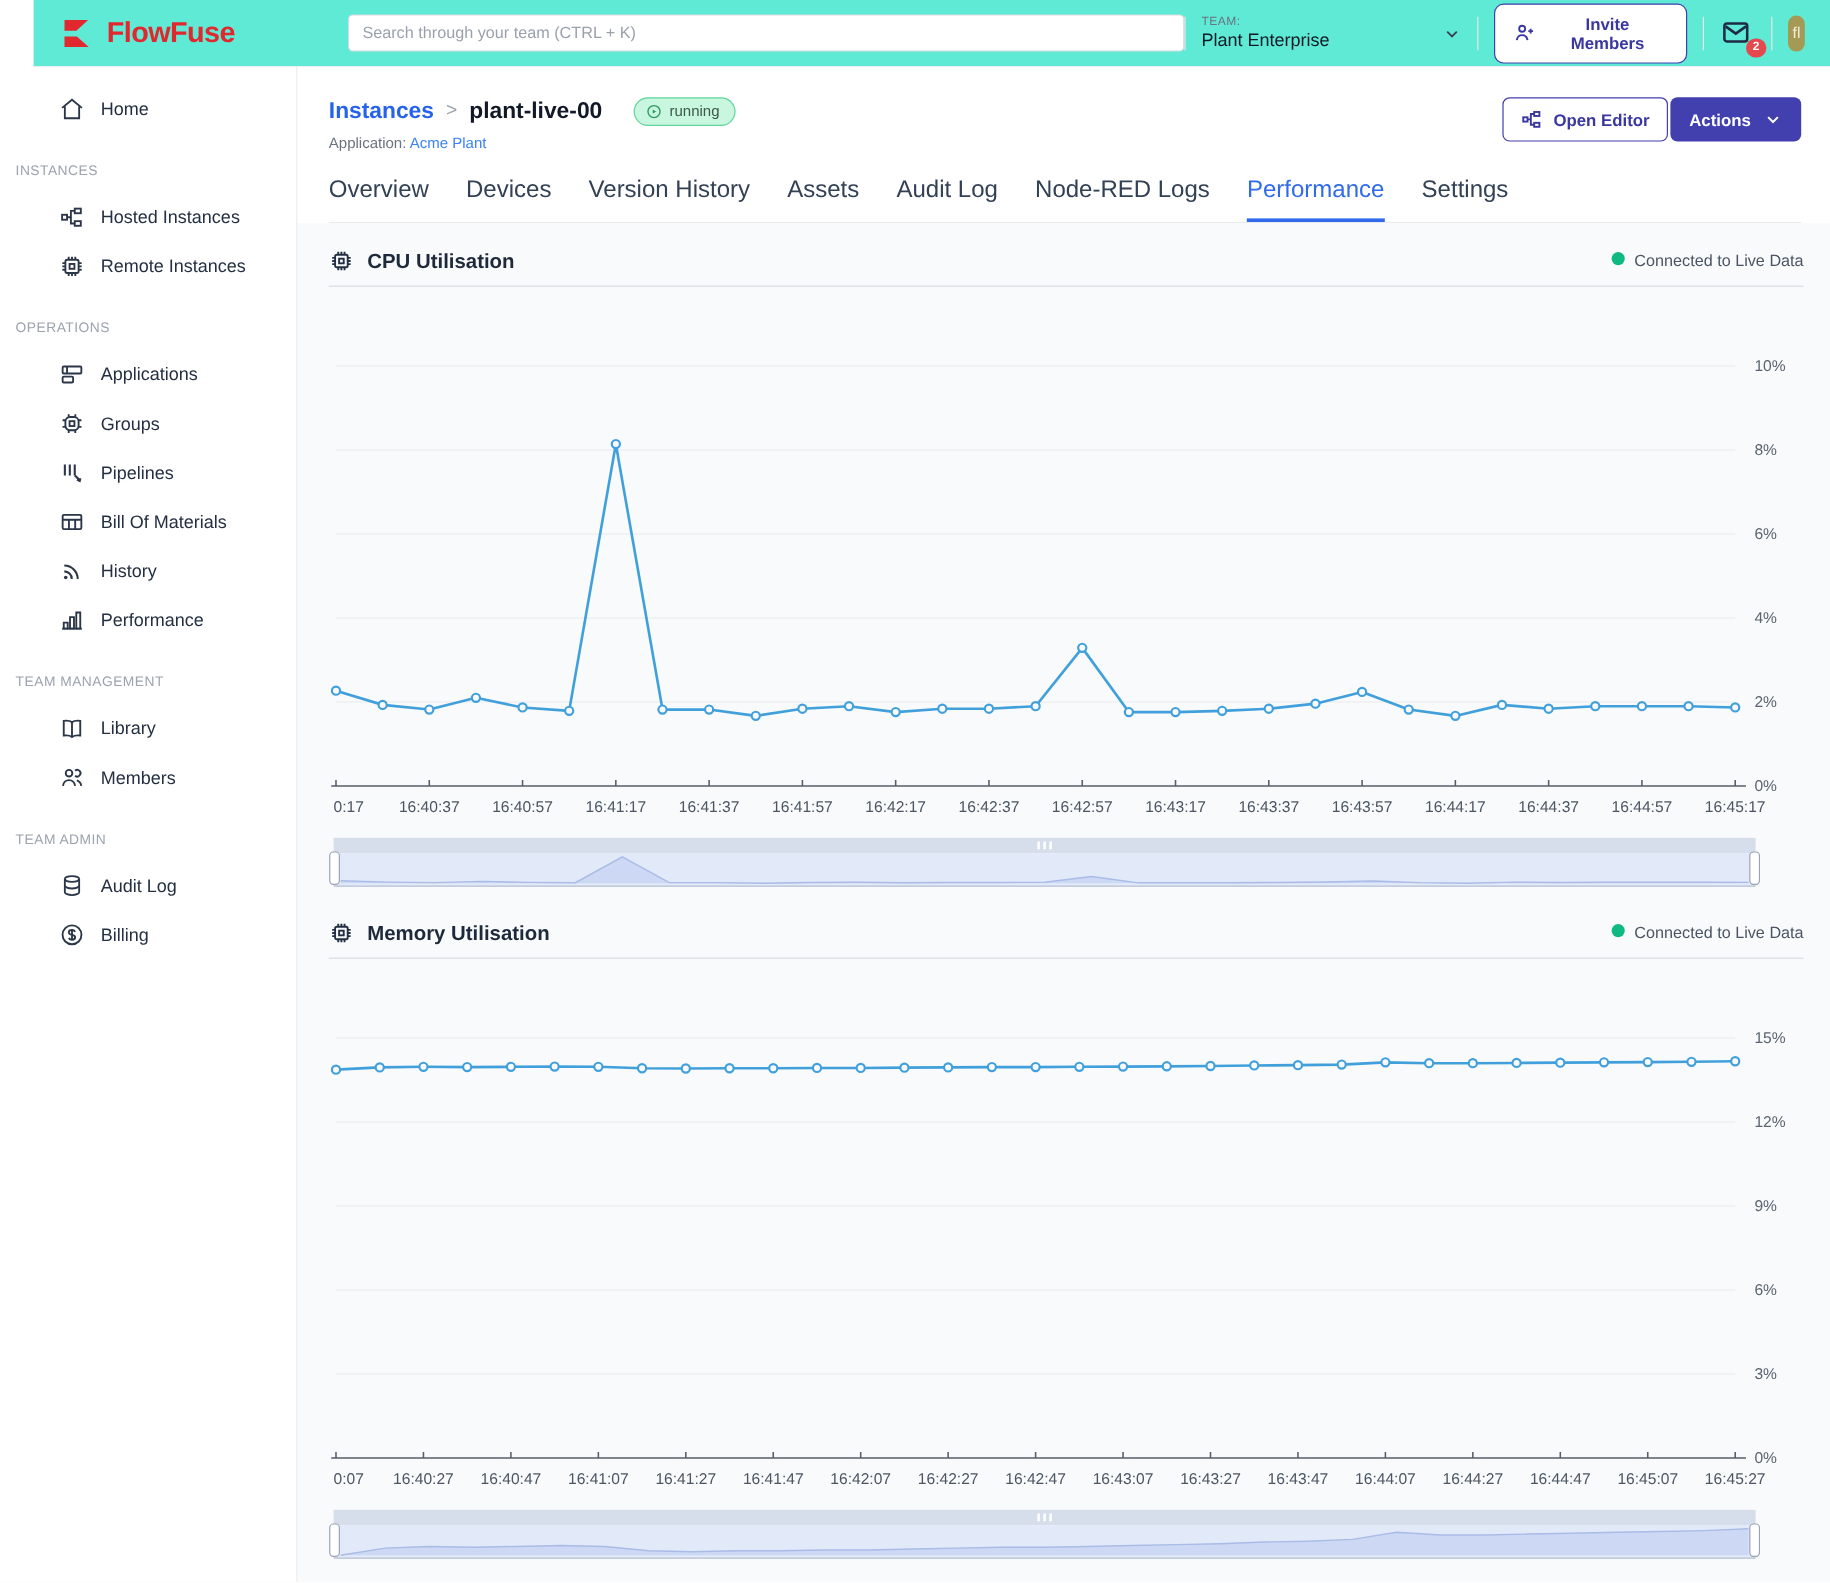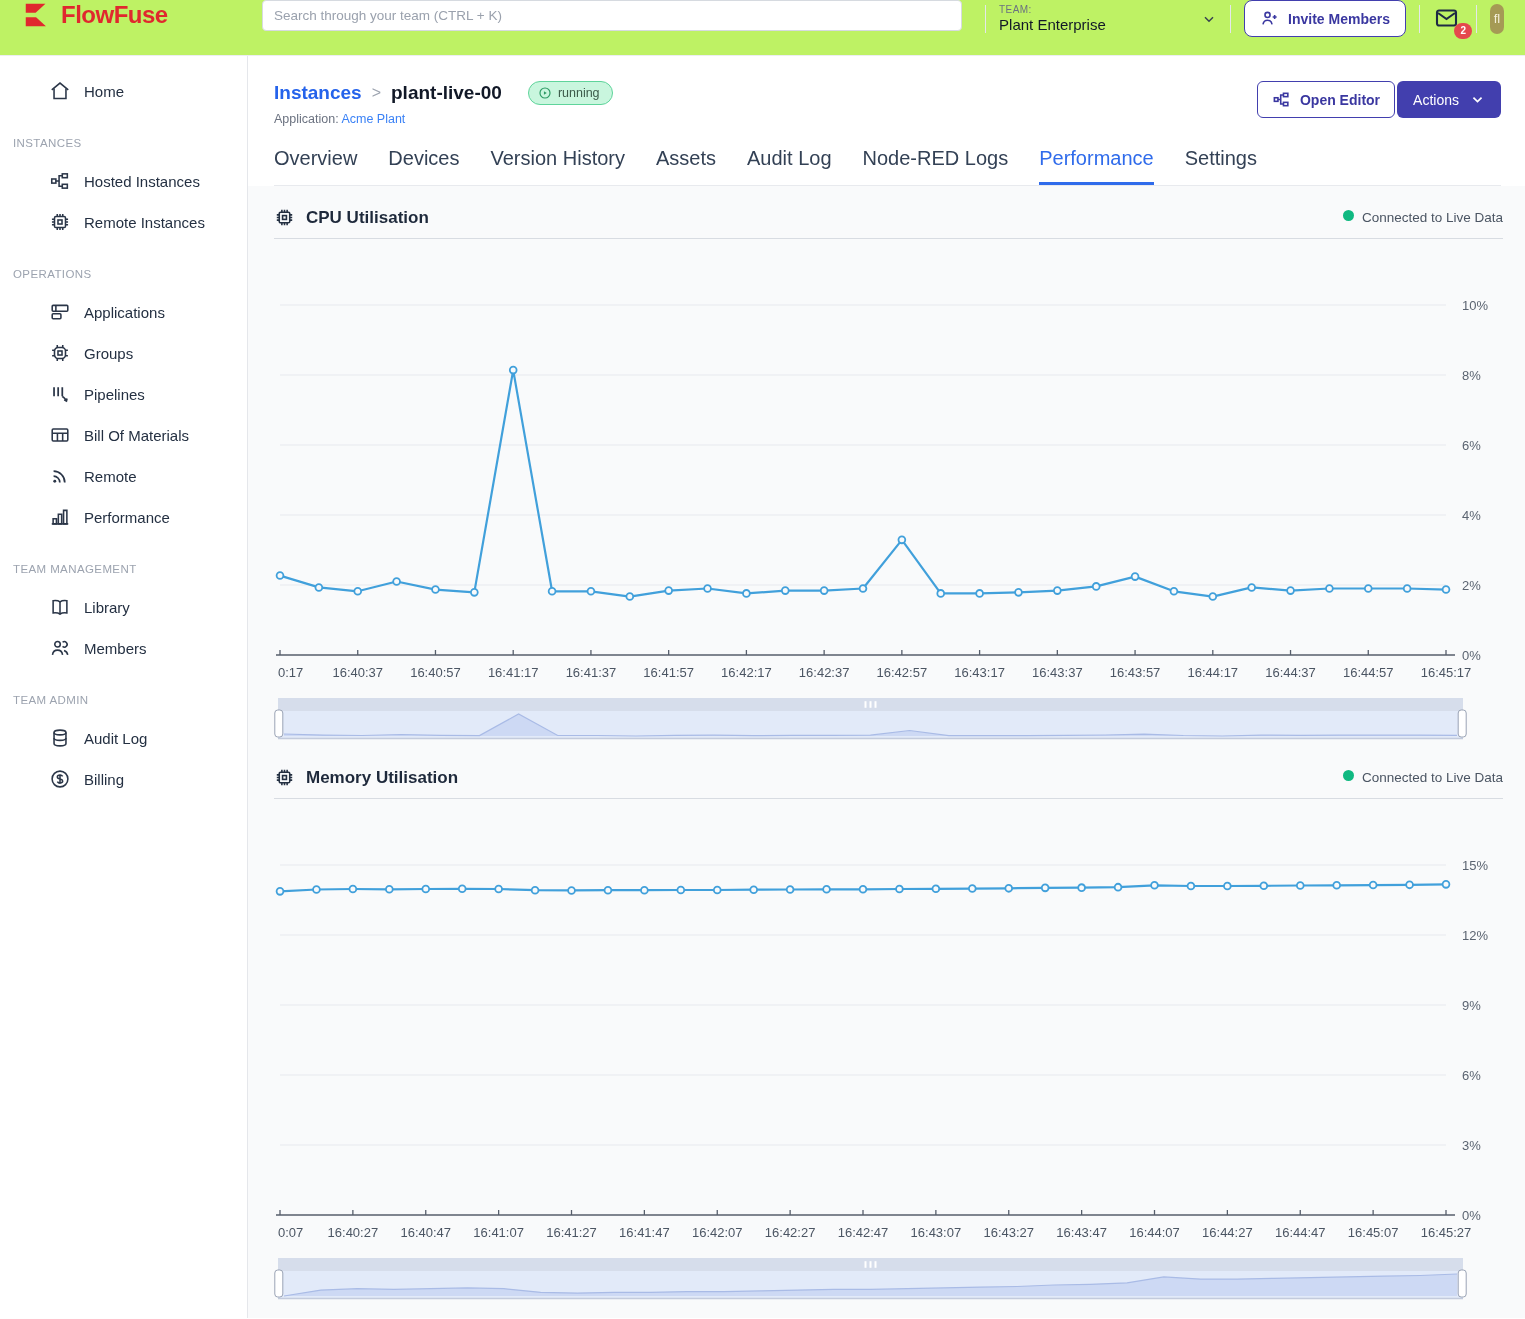--- a/index.html
+++ b/index.html
@@ -2,21 +2,21 @@
 <html><head>
 <meta charset="utf-8">
 <style>
   * { box-sizing: border-box; margin: 0; padding: 0; }
   body {
     width: 1525px; height: 1319px; overflow: hidden;
     font-family: "Liberation Sans", sans-serif;
     background: #ffffff; color: #1f2937;
   }
   
-  .topbar { height: 56px; display: flex; align-items: flex-start; background: #bef264; border-bottom: 1px solid #eceef1; }
+  .topbar { height: 56px; display: flex; align-items: center; background: #5eead4; border-bottom: 1px solid #eceef1; margin-left: 28px; }
   .logo-wrap { width: 248px; flex: 0 0 248px; display: flex; align-items: center; gap: 9px; padding-left: 22px; }
   .logo-mark { width: 30px; height: 30px; }
   .logo-text { font-size: 24px; font-weight: bold; color: #e0282e; letter-spacing: -0.5px; }
   .search { margin-left: 14px; width: 700px; height: 31px; border: 1px solid #d6dae0; border-radius: 4px;
     padding: 0 11px; font-size: 13.5px; color: #374151; outline: none; background: #fff; font-family: inherit; }
   .search::placeholder { color: #9aa1ad; }
   .top-right { margin-left: auto; display: flex; align-items: center; gap: 13px; padding-right: 21px; }
   .vdiv { width: 1px; height: 28px; background: #e5e7eb; }
   .team-block { display: flex; align-items: center; justify-content: space-between; width: 218px; cursor: pointer; }
   .team-label { font-size: 10px; color: #6b7280; letter-spacing: 0.4px; }
@@ -51,21 +51,21 @@
     background: #c9f6de; border: 1px solid #5fd49b; color: #3c5a4a; font-size: 12.5px;
     border-radius: 999px; padding: 4px 12px 4px 9px; }
   .status-badge svg { width: 14px; height: 14px; color: #2c9a63; }
   .app-line { margin-top: 7px; font-size: 12.5px; color: #6b7280; }
   .app-link { color: #3b82f6; cursor: pointer; }
   .head-actions { margin-left: auto; display: flex; gap: 2px; }
   .btn-open-editor { display: flex; align-items: center; gap: 9px; background: #fff; border: 1.5px solid #423fae;
     color: #3a37a0; font-size: 14px; font-weight: bold; border-radius: 6px; padding: 8px 14px; cursor: pointer; font-family: inherit; }
   .btn-open-editor svg { width: 19px; height: 19px; }
   .btn-actions { display: flex; align-items: center; gap: 11px; background: #423fae; border: none; color: #fff;
-    font-size: 14px; font-weight: normal; border-radius: 6px; padding: 9px 16px; cursor: pointer; font-family: inherit; }
+    font-size: 14px; font-weight: bold; border-radius: 6px; padding: 9px 16px; cursor: pointer; font-family: inherit; }
   .btn-actions svg { width: 15px; height: 15px; }
   .tabs { display: flex; gap: 31px; margin-top: 21px; border-bottom: 1px solid #e8eaee; padding-bottom: 0; }
   .tab { font-size: 20px; color: #334155; padding-bottom: 12px; cursor: pointer; border-bottom: 3px solid transparent; }
   .tab.active { color: #2f6beb; border-bottom-color: #2f6beb; }
   .charts { flex: 1; padding: 6px 22px 0 26px; background: #f9fafb; }
   .chart-head { display: flex; align-items: center; justify-content: space-between;
     padding: 15px 0 10px 0; border-bottom: 1px solid #d8dce2; }
   .chart-title { display: flex; align-items: center; gap: 11px; font-size: 17px; font-weight: bold; color: #1e293b; }
   .chart-title svg { width: 21px; height: 21px; color: #243042; }
   .live { display: flex; align-items: flex-start; gap: 8px; font-size: 13.5px; color: #4b5563; }
@@ -196,21 +196,21 @@
       </span>
       <span>Bill Of Materials</span>
     </div>
     <div class="nav-item">
       <span class="nav-icon">
         <svg viewBox="0 0 24 24" fill="none" stroke="currentColor" stroke-width="1.9">
             <circle cx="6.3" cy="17.7" r="1.6" fill="currentColor" stroke="none"></circle>
             <path d="M5 12.2a6.8 6.8 0 016.8 6.8M5 6.8A12.2 12.2 0 0117.2 19"></path>
           </svg>
       </span>
-      <span>Remote</span>
+      <span>History</span>
     </div>
     <div class="nav-item">
       <span class="nav-icon">
         <svg viewBox="0 0 24 24" fill="none" stroke="currentColor" stroke-width="1.7">
             <path d="M4.5 19.5v-5.5h3.6v5.5zM10.2 19.5V9h3.6v10.5zM15.9 19.5V4.8h3.6v14.7z"></path>
             <path d="M3 19.5h18"></path>
           </svg>
       </span>
       <span>Performance</span>
     </div>

